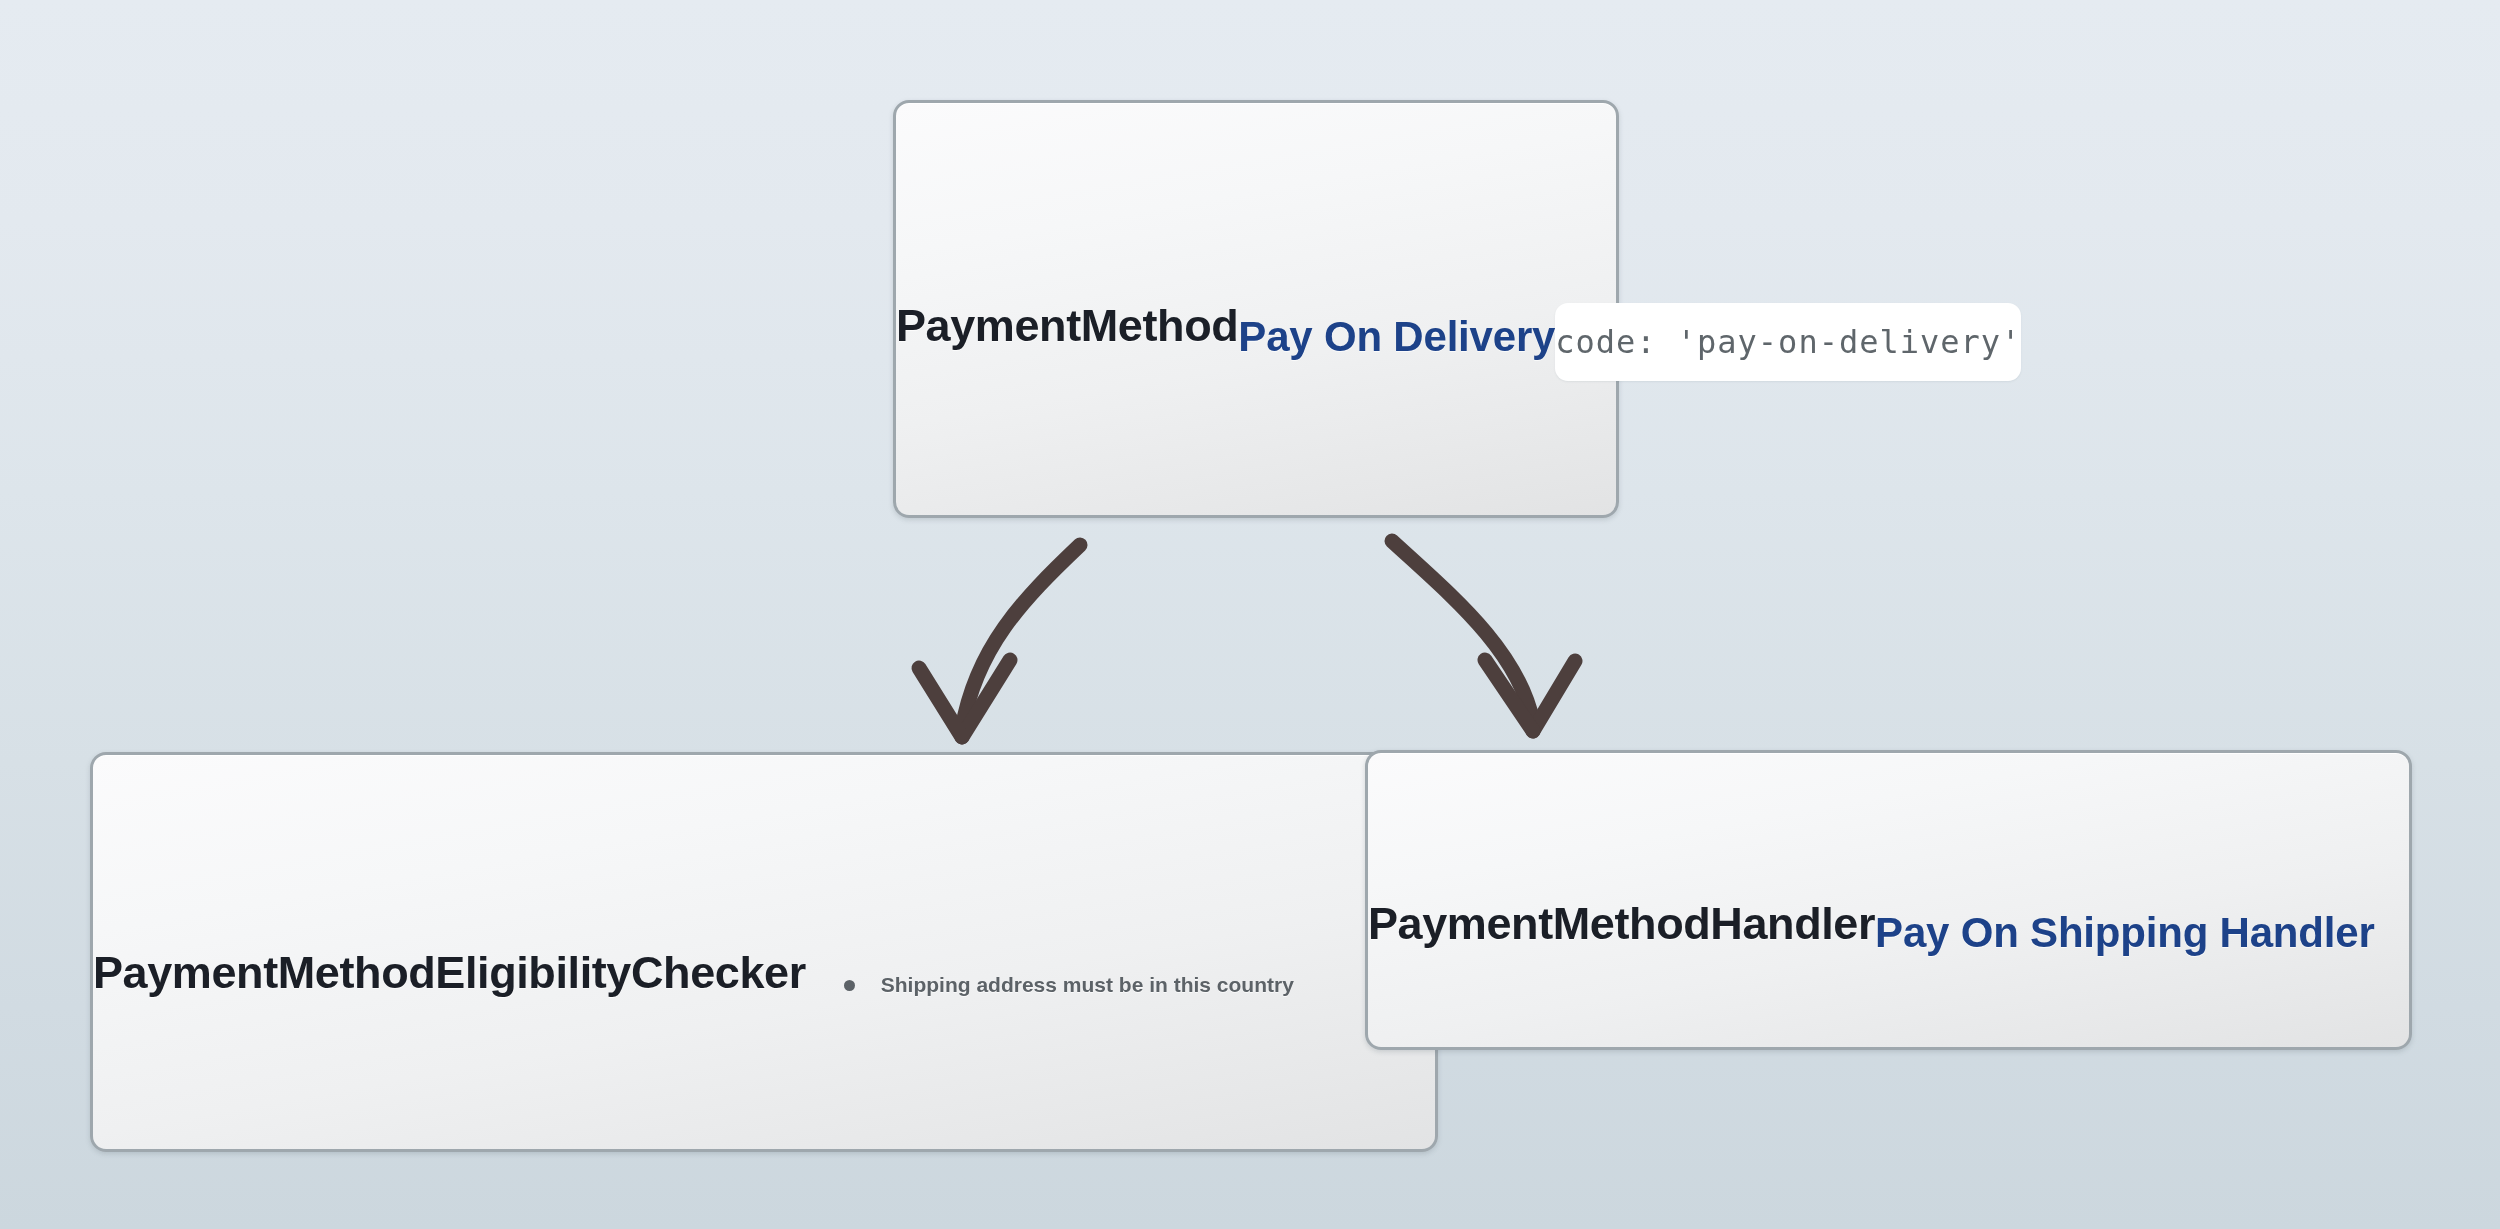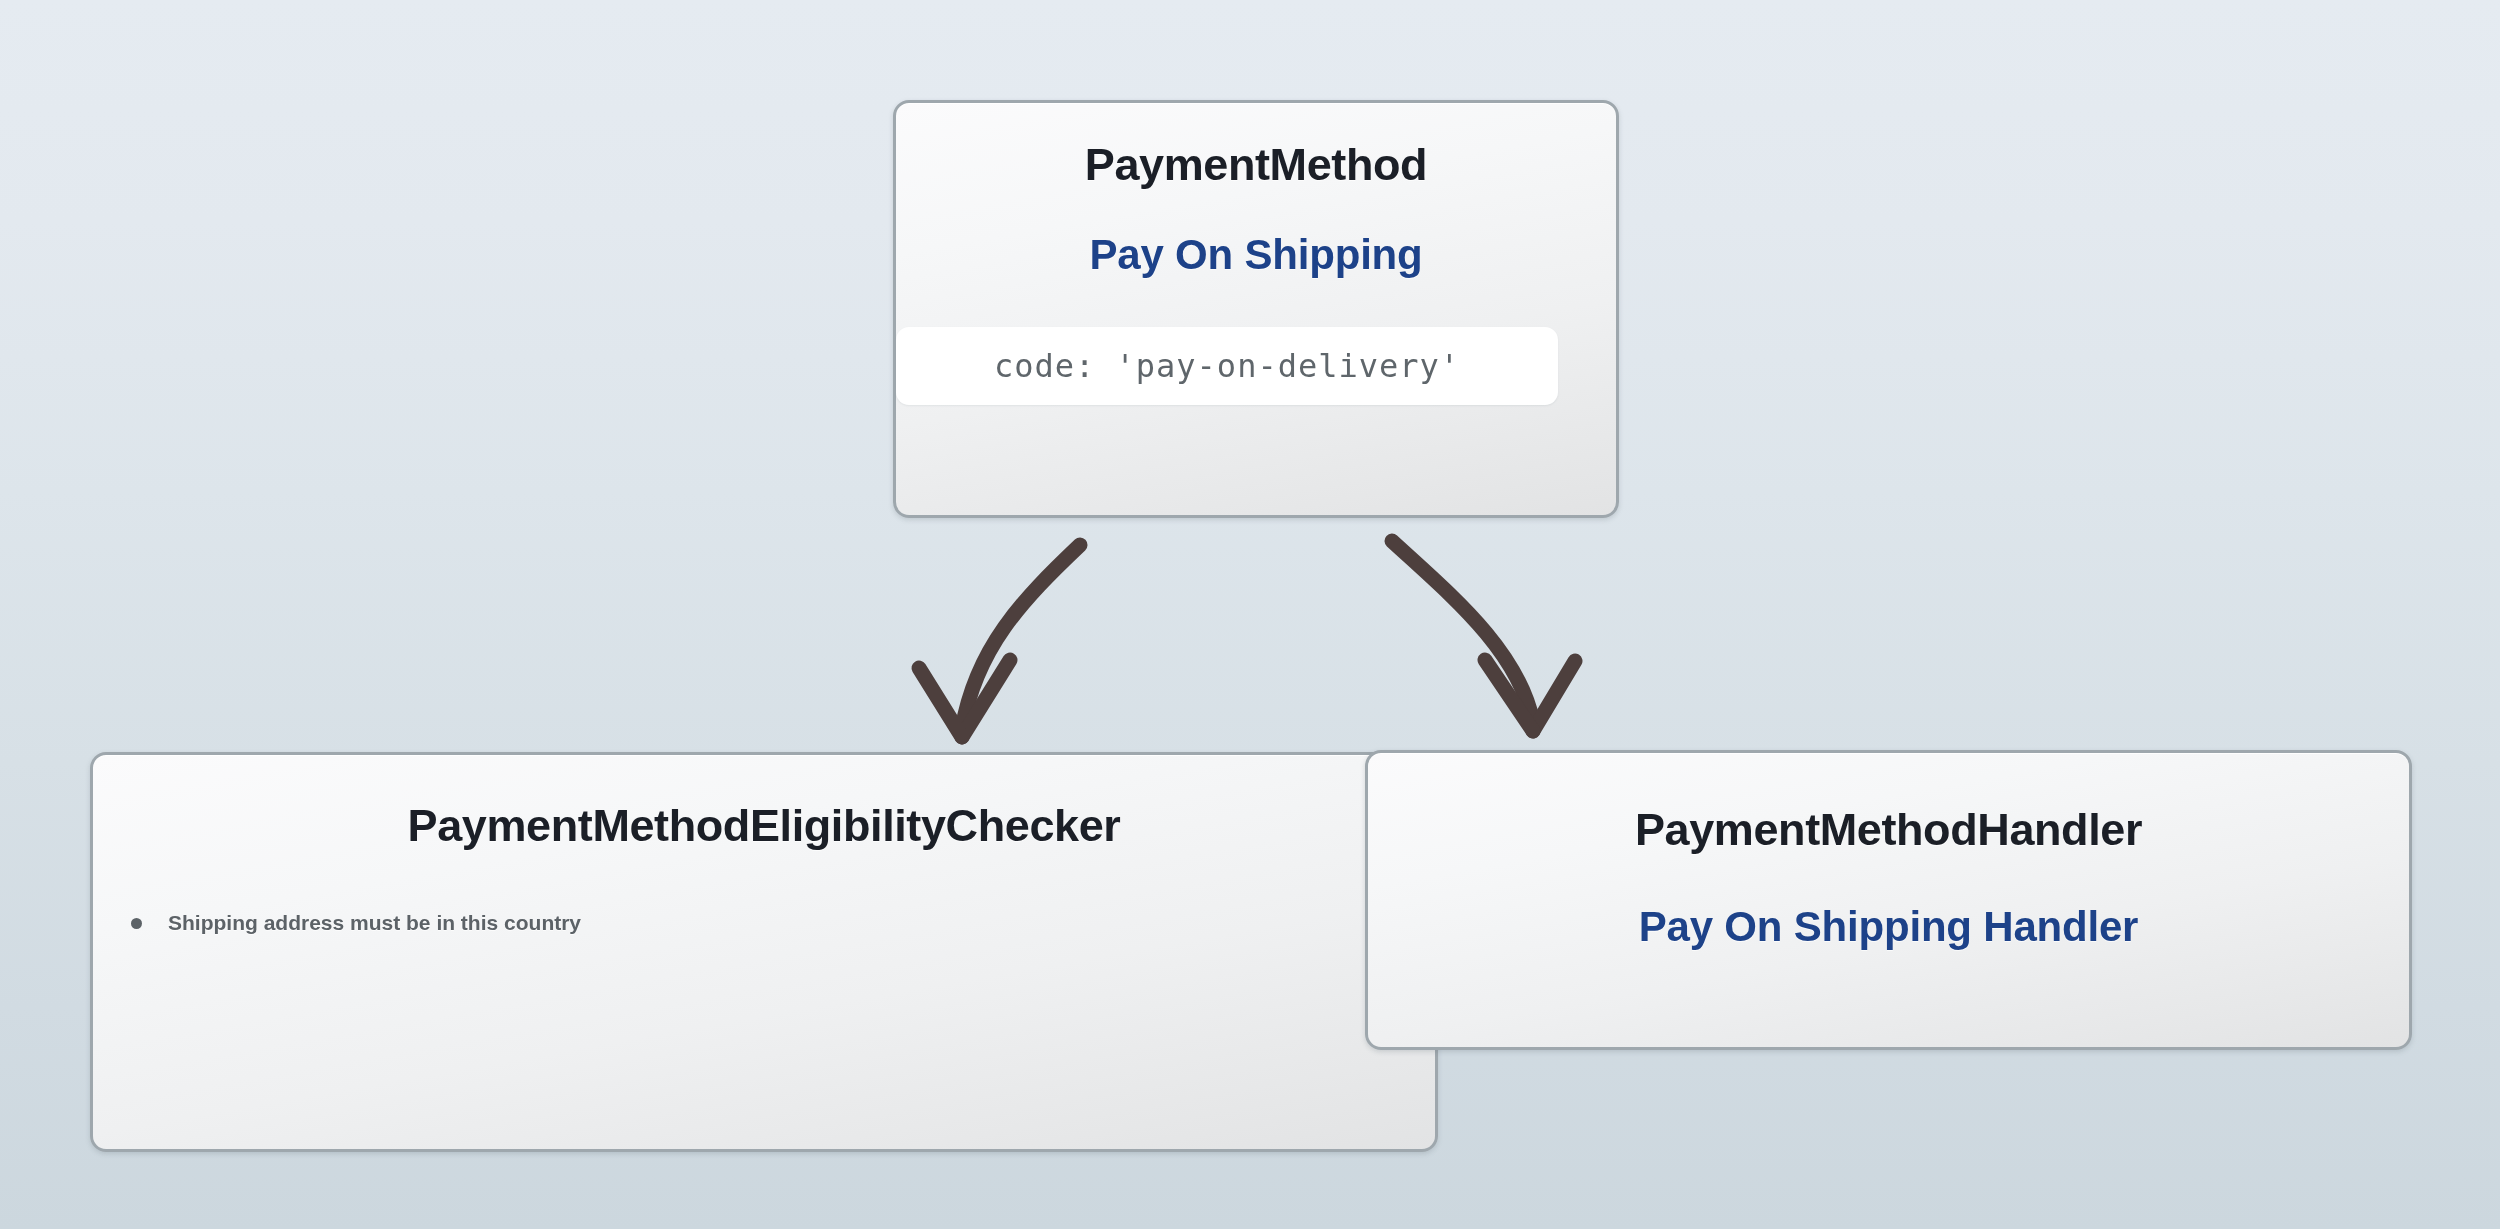--- a/index.html
+++ b/index.html
@@ -43,21 +43,22 @@
     border-radius: 16px;
     background: linear-gradient(170deg,
         #fbfbfc 0%,
         #f6f7f8 28%,
         #eff0f1 60%,
         #e7e8e9 85%,
         #e2e3e4 100%);
     box-shadow: 0 2px 5px rgba(90,105,115,0.22),
                 inset 0 1px 0 rgba(255,255,255,0.85);
     display: flex;
-    flex-direction: column;
+    flex-direction: row;
+    align-items: center;
   }
 
   .node-title {
     color: #1b1f27;
     font-weight: bold;
     letter-spacing: -0.4px;
     text-align: center;
     white-space: nowrap;
     text-shadow: 0 1px 0 rgba(255,255,255,0.75);
   }
@@ -190,21 +191,21 @@
       <g>
         <path d="M1392,541 C1452,596 1518,650 1533,722"></path>
         <path d="M1533,731 L1575,661"></path>
         <path d="M1533,731 L1485,660"></path>
       </g>
     </g>
   </svg>
 
   <div class="node" id="node-payment-method">
     <div class="node-title">PaymentMethod</div>
-    <div class="node-subtitle">Pay On Shipping</div>
+    <div class="node-subtitle">Pay On Delivery</div>
     <div class="code-box">
       <span class="code-text">code: 'pay-on-delivery'</span>
     </div>
   </div>
 
   <div class="node" id="node-eligibility-checker">
     <div class="node-title">PaymentMethodEligibilityChecker</div>
     <ul class="criteria-list">
       <li class="criteria-item">
         <span class="criteria-bullet"></span>

